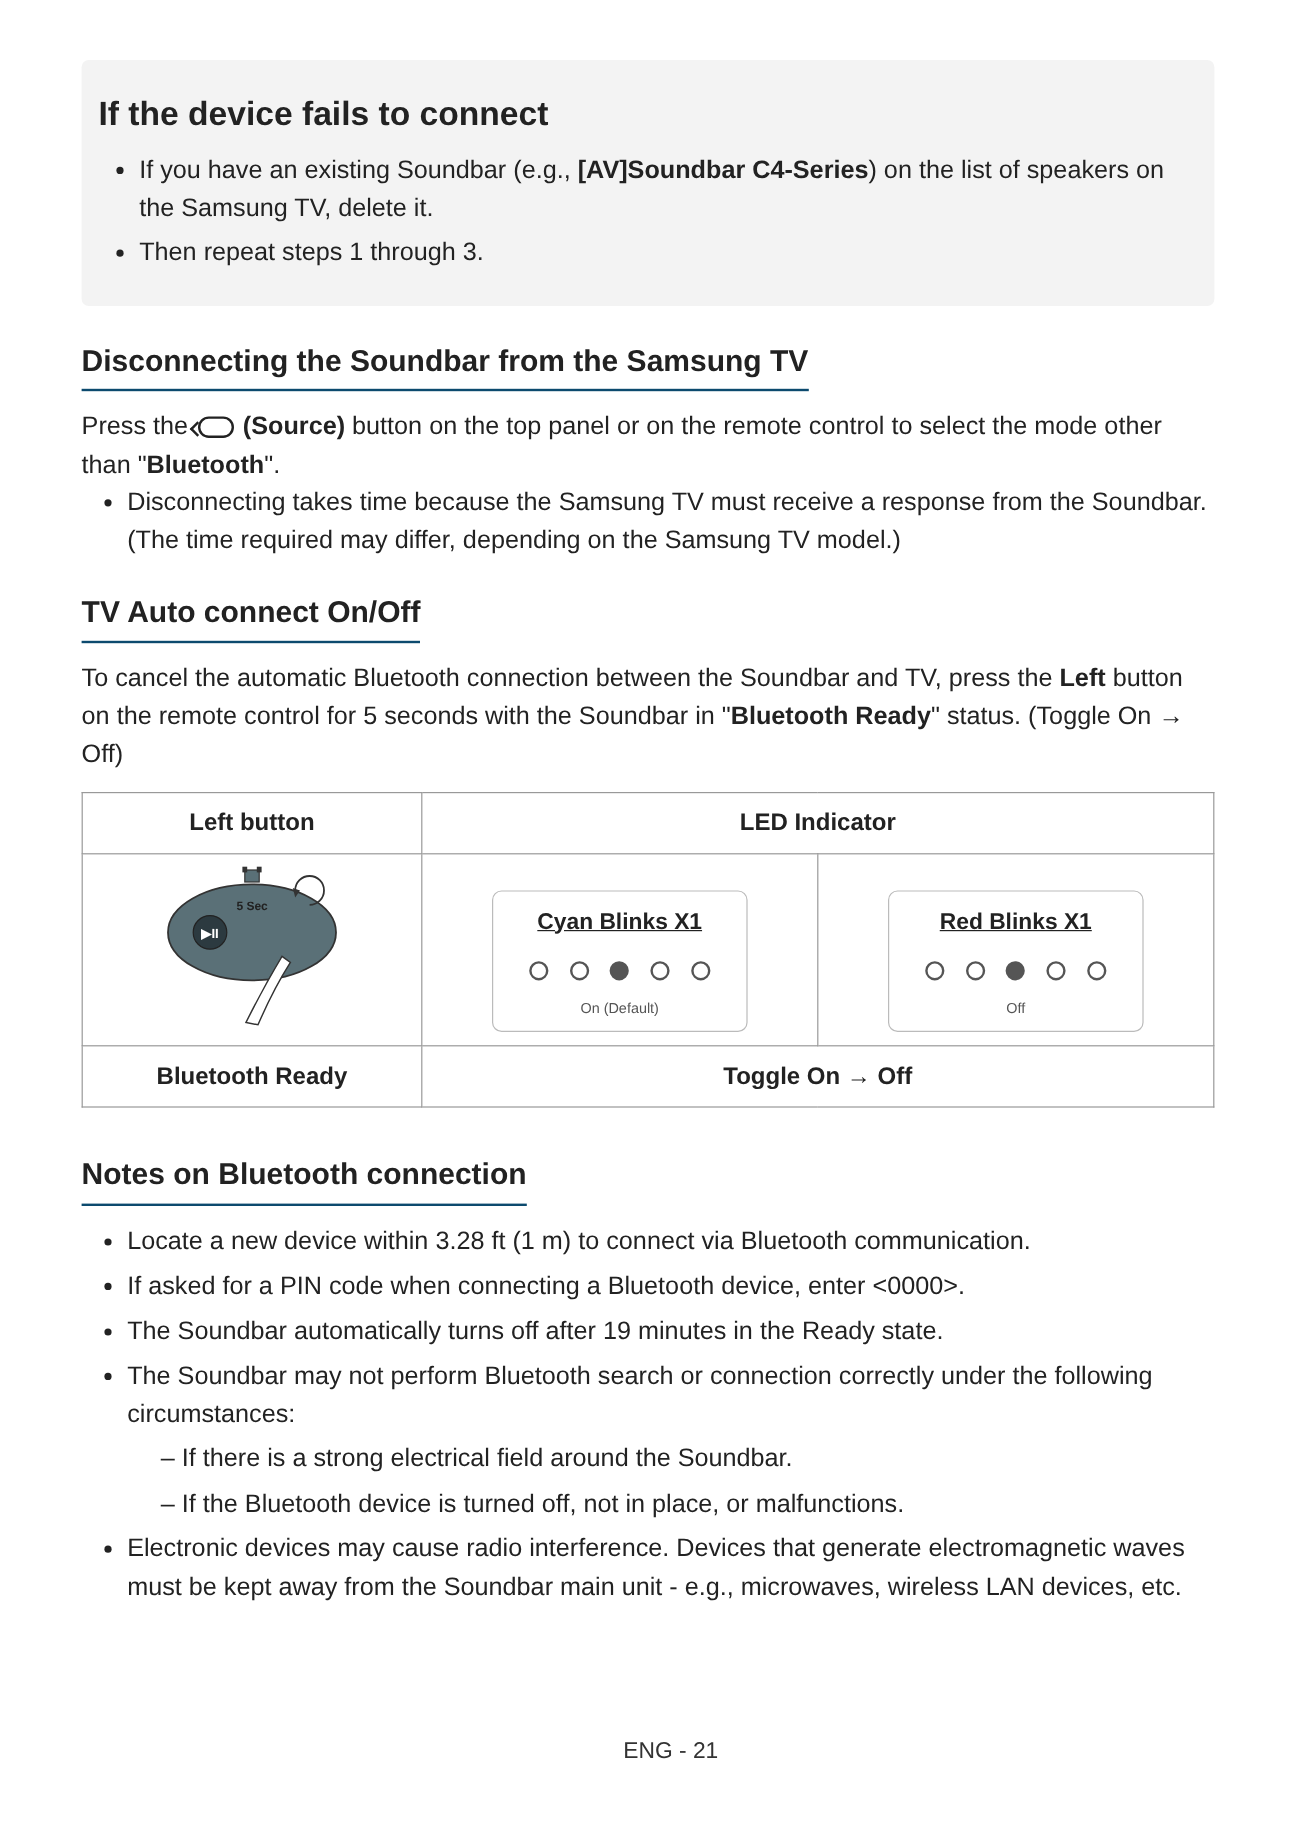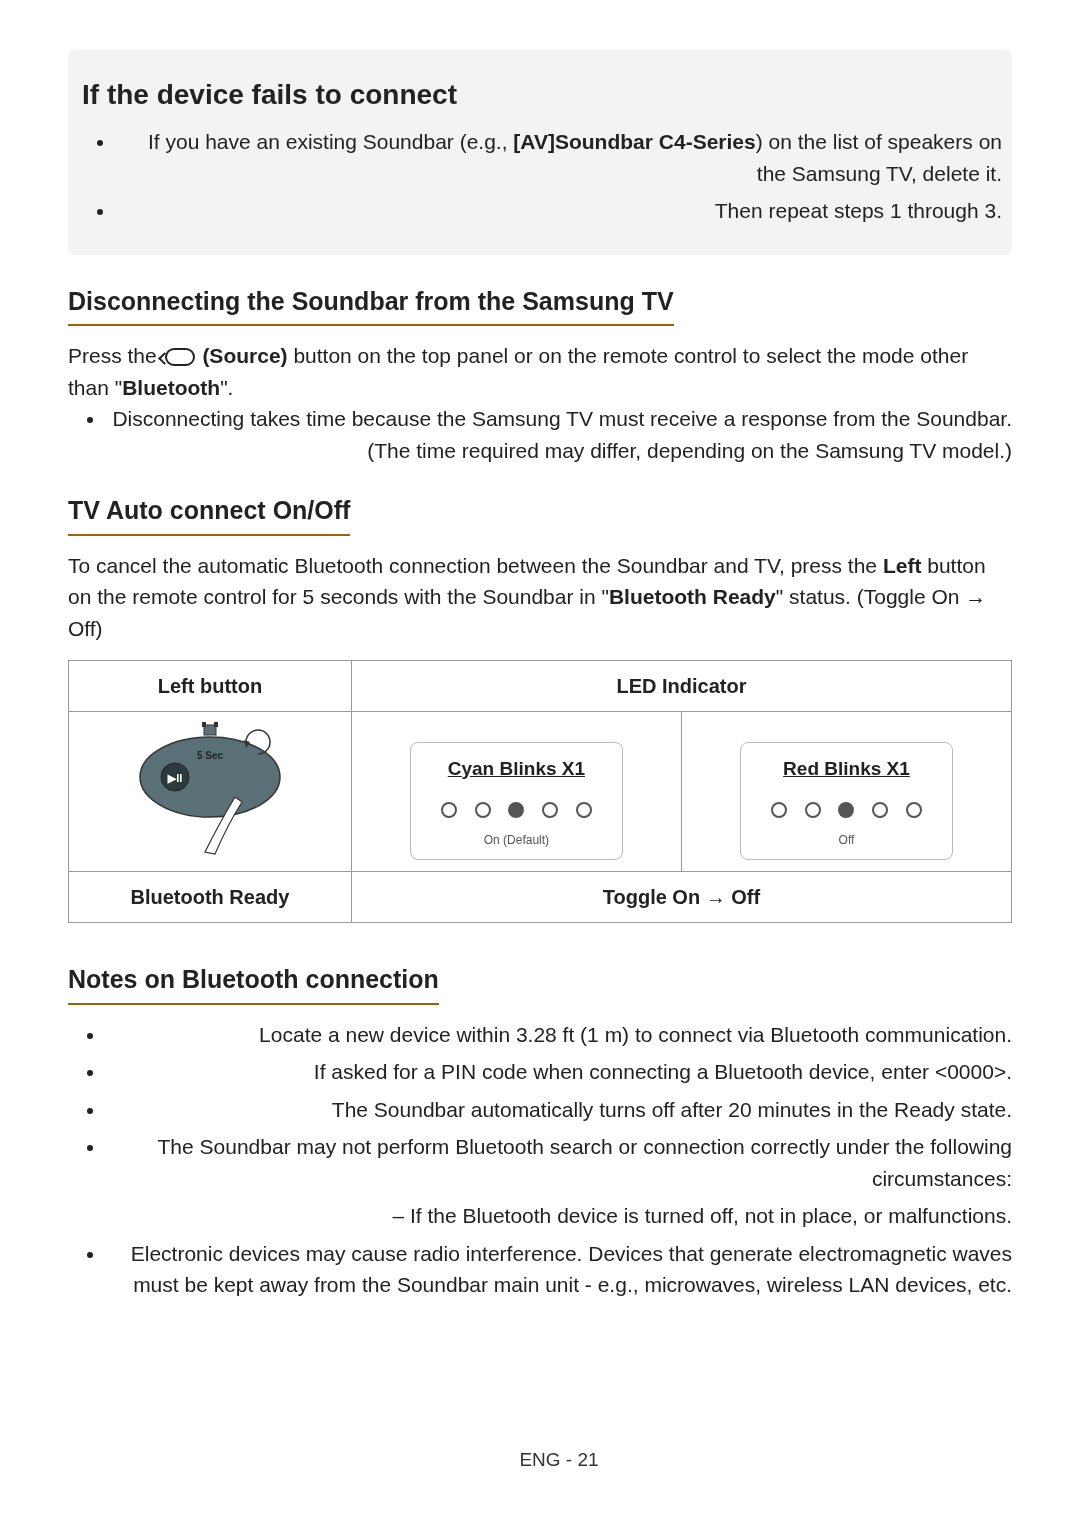--- a/index.html
+++ b/index.html
@@ -22,40 +22,39 @@
   }
   .gray-box h3 {
     font-weight: bold;
     font-size: 28px;
     margin-left: 4px;
     margin-bottom: 10px;
   }
   ul.bullets {
     list-style: disc;
     padding-left: 38px;
-    text-align: right;
   }
   ul.bullets li {
     margin-bottom: 6px;
   }
   ul.dashes {
     list-style: none;
     padding-left: 28px;
     margin-top: 6px;
   }
   ul.dashes li::before {
     content: "– ";
   }
   ul.dashes li { margin-bottom: 6px; }
   .bold { font-weight: bold; }
   h2.section {
     font-weight: bold;
     font-size: 25px;
     display: inline-block;
-    border-bottom: 2px solid #a16207;
+    border-bottom: 2px solid #0c4a6e;
     padding-bottom: 4px;
     margin-bottom: 14px;
   }
   .section-block { margin-bottom: 26px; }
   .source-icon {
     display: inline-block;
     width: 30px;
     height: 18px;
     border: 2px solid #222;
     border-radius: 10px;
@@ -213,24 +212,25 @@
     </tr>
   </tbody>
     </table>
 </div>
 
 <div class="section-block" style="margin-top:38px">
   <h2 class="section">Notes on Bluetooth connection</h2>
   <ul class="bullets">
     <li>Locate a new device within 3.28 ft (1 m) to connect via Bluetooth communication.</li>
     <li>If asked for a PIN code when connecting a Bluetooth device, enter &lt;0000&gt;.</li>
-    <li>The Soundbar automatically turns off after 20 minutes in the Ready state.</li>
+    <li>The Soundbar automatically turns off after 19 minutes in the Ready state.</li>
     <li>
       <span>The Soundbar may not perform Bluetooth search or connection correctly under the following circumstances:</span>
       <ul class="dashes">
+        <li>If there is a strong electrical field around the Soundbar.</li>
         <li>If the Bluetooth device is turned off, not in place, or malfunctions.</li>
       </ul>
     </li>
     <li>Electronic devices may cause radio interference. Devices that generate electromagnetic waves must be kept away from the Soundbar main unit - e.g., microwaves, wireless LAN devices, etc.</li>
   </ul>
 </div>
 
 <div class="footer">ENG - 21</div>
 
 </body></html>

